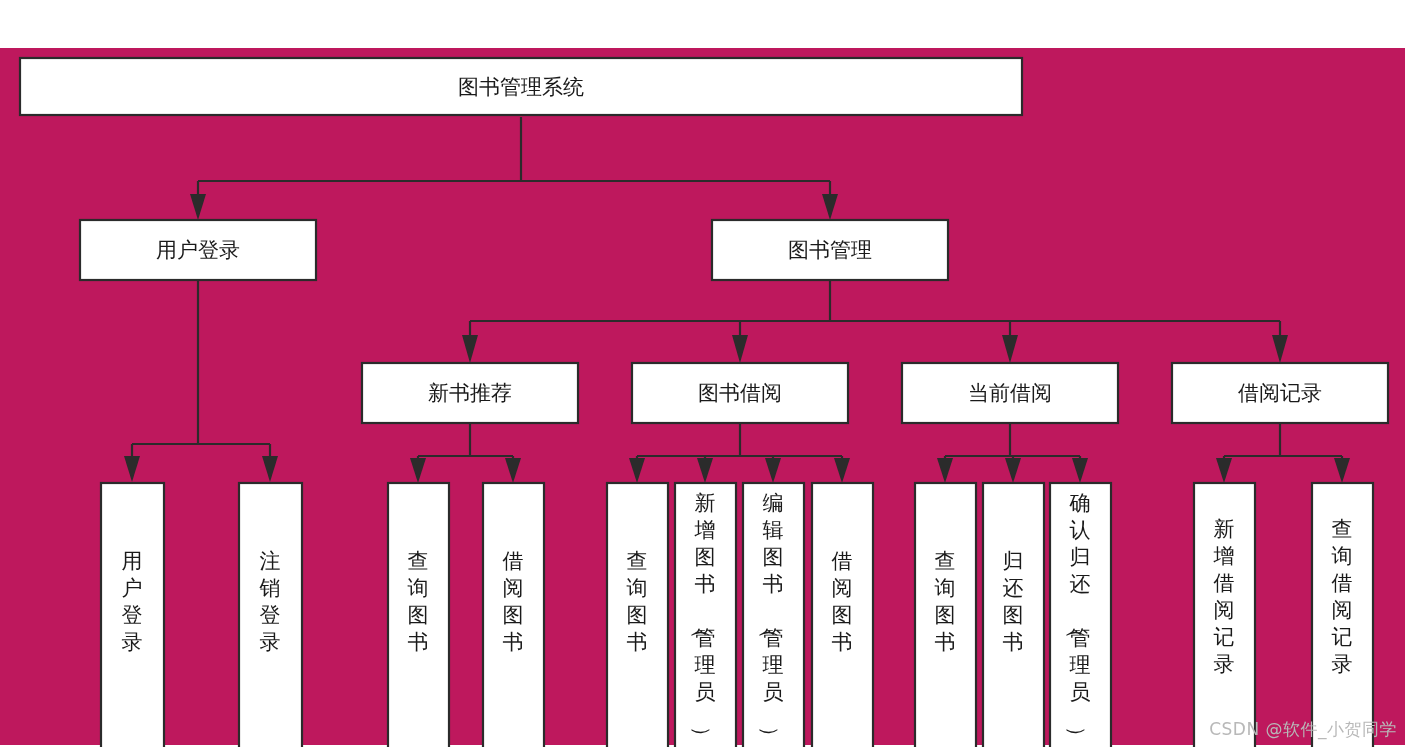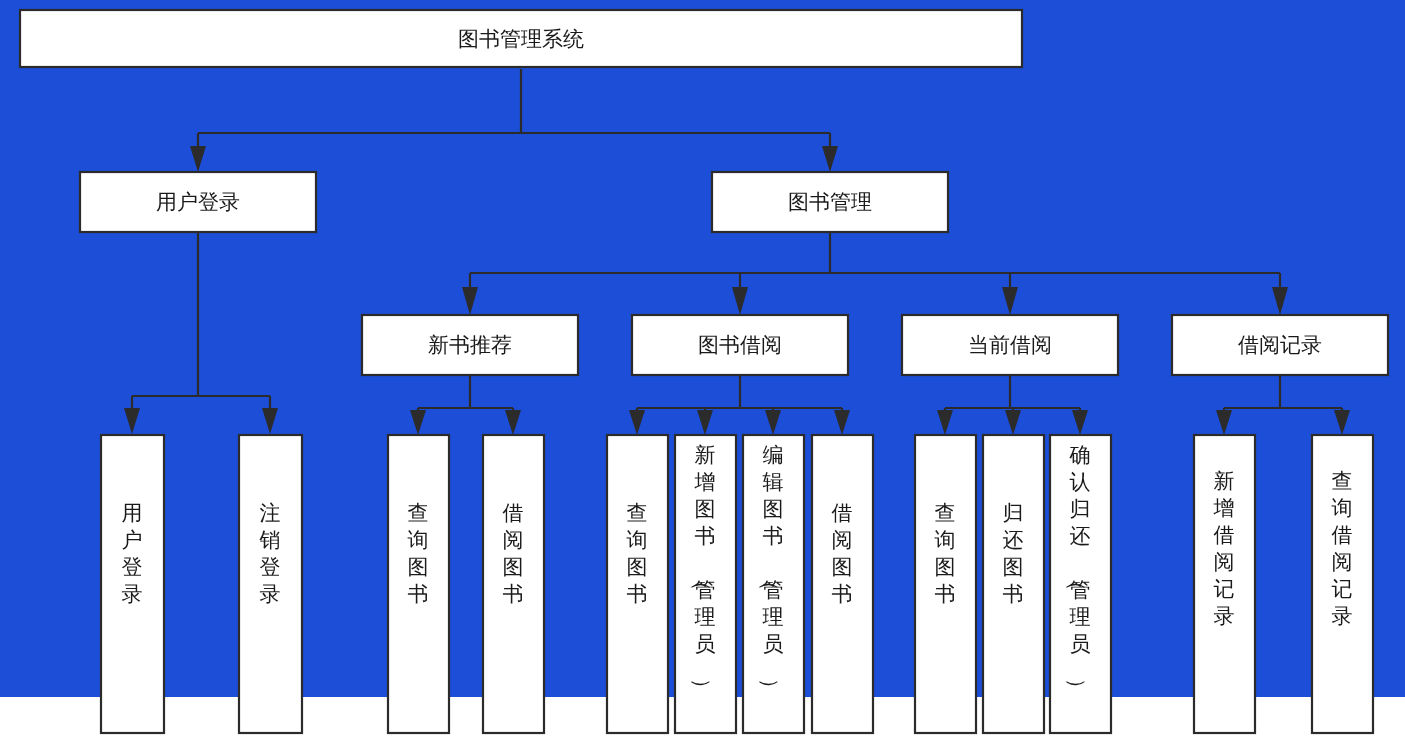--- a/index.html
+++ b/index.html
@@ -10,21 +10,22 @@
   body {
     width: 1405px;
     height: 747px;
     font-family: "DejaVu Sans", "Liberation Sans", sans-serif;
     overflow: hidden;
   }
   #diagram-root {
     position: relative;
     width: 1405px;
     height: 697px;
-    background: #1d4ed8;
+    background: #be185d;
+    margin-top: 48px;
   }
   svg.flowchart {
     position: absolute;
     left: 0;
     top: 0;
     width: 1405px;
     height: 747px;
     display: block;
   }
   .node-box {
@@ -235,13 +236,14 @@
       <text class="node-label-v" x="1224" y="488"><tspan x="1224" y="488">新</tspan><tspan x="1224" y="515">增</tspan><tspan x="1224" y="542">借</tspan><tspan x="1224" y="569">阅</tspan><tspan x="1224" y="596">记</tspan><tspan x="1224" y="623">录</tspan></text>
     </g>
 
     <g>
       <rect class="node-box" x="1312" y="435" width="61" height="298"></rect>
       <text class="node-label-v" x="1342" y="488"><tspan x="1342" y="488">查</tspan><tspan x="1342" y="515">询</tspan><tspan x="1342" y="542">借</tspan><tspan x="1342" y="569">阅</tspan><tspan x="1342" y="596">记</tspan><tspan x="1342" y="623">录</tspan></text>
     </g>
 
   </svg>
 
+  <div class="watermark">CSDN @软件_小贺同学</div>
 </div>
 
 </body></html>

